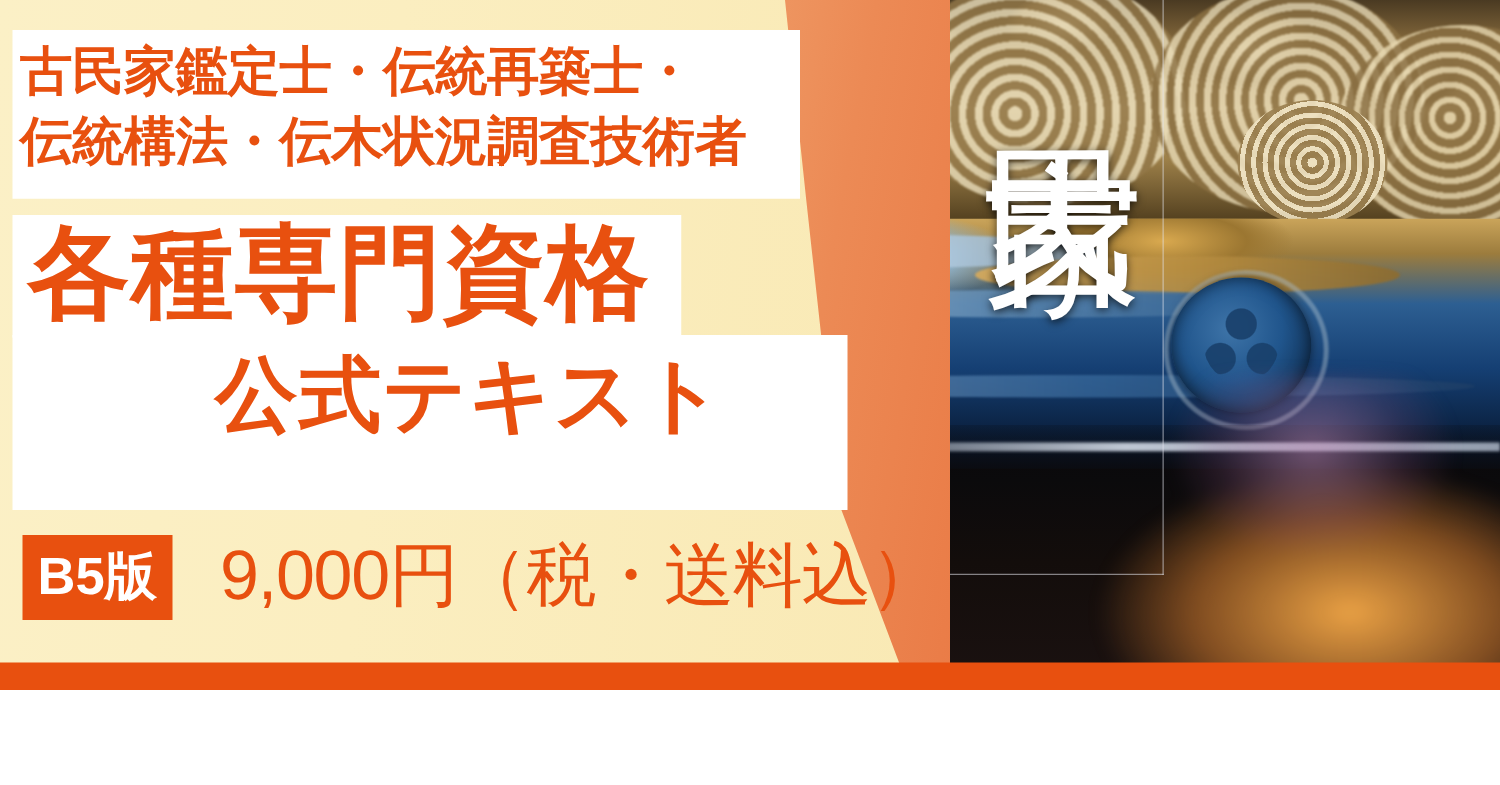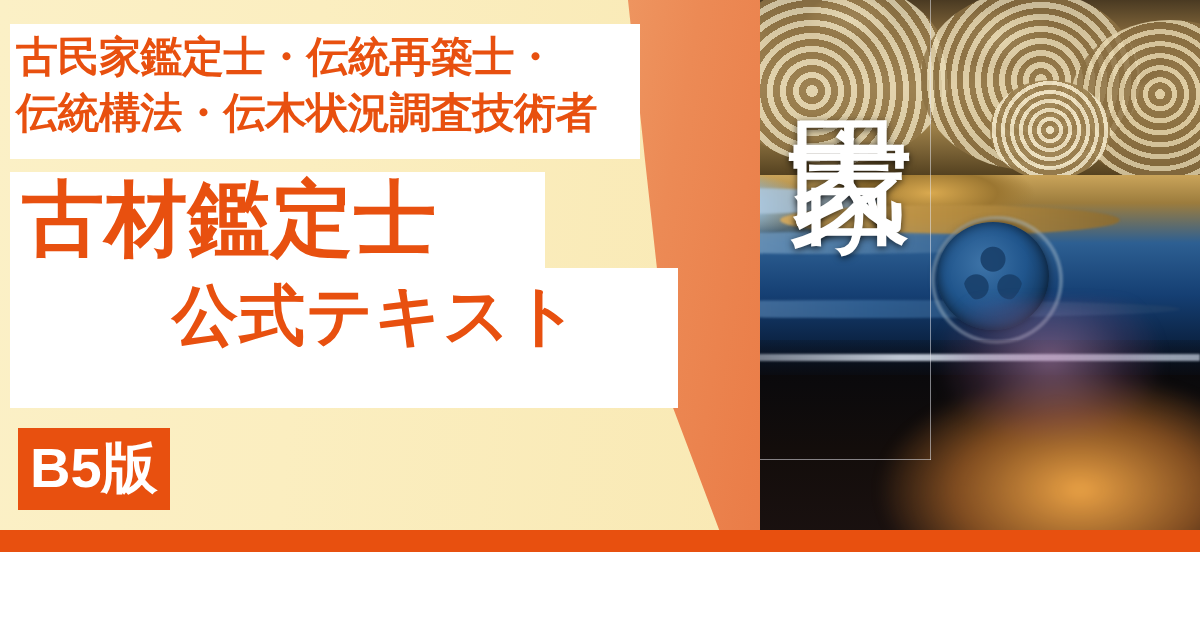--- a/index.html
+++ b/index.html
@@ -145,21 +145,21 @@
   }
   .hd-big2{
     position:absolute;left:172px;top:282px;
     color:#e8500f;font-size:66px;font-weight:700;line-height:1.0;
     letter-spacing:1px;white-space:nowrap;
   }
 
   .badge{
     position:absolute;left:18px;top:428px;
     background:#e8500f;color:#fff;
-    font-size:56px;font-weight:700;line-height:1;
+    font-size:42px;font-weight:700;line-height:1;
     padding:12px 12px 14px 12px;white-space:nowrap;
   }
   .price{
     position:absolute;left:176px;top:432px;
     color:#e8500f;font-size:56px;line-height:1;white-space:nowrap;
     font-weight:400;letter-spacing:-1px;
   }
 
   
   .cta{
@@ -207,23 +207,24 @@
 
   <div class="panel panel-top"></div>
   <div class="panel panel-mid"></div>
   <div class="panel panel-mid2"></div>
 
   <div class="hd-small">
     <div>古民家鑑定士・伝統再築士・</div>
     <div>伝統構法・伝木状況調査技術者</div>
   </div>
 
-  <div class="hd-big1">古材鑑定士</div>
+  <div class="hd-big1">各種専門資格</div>
   <div class="hd-big2">公式テキスト</div>
 
   <div class="badge">B5版</div>
+  <div class="price">9,000円（税・送料込）</div>
 
   <div class="cta">
     
     
   </div>
 
 </div>
 
 </body></html>

